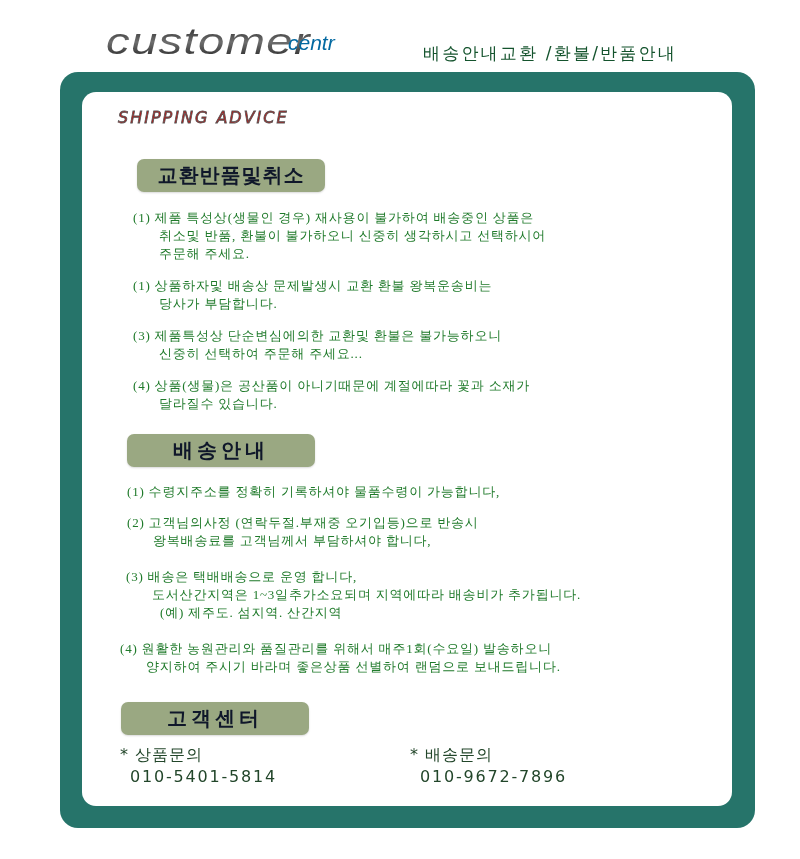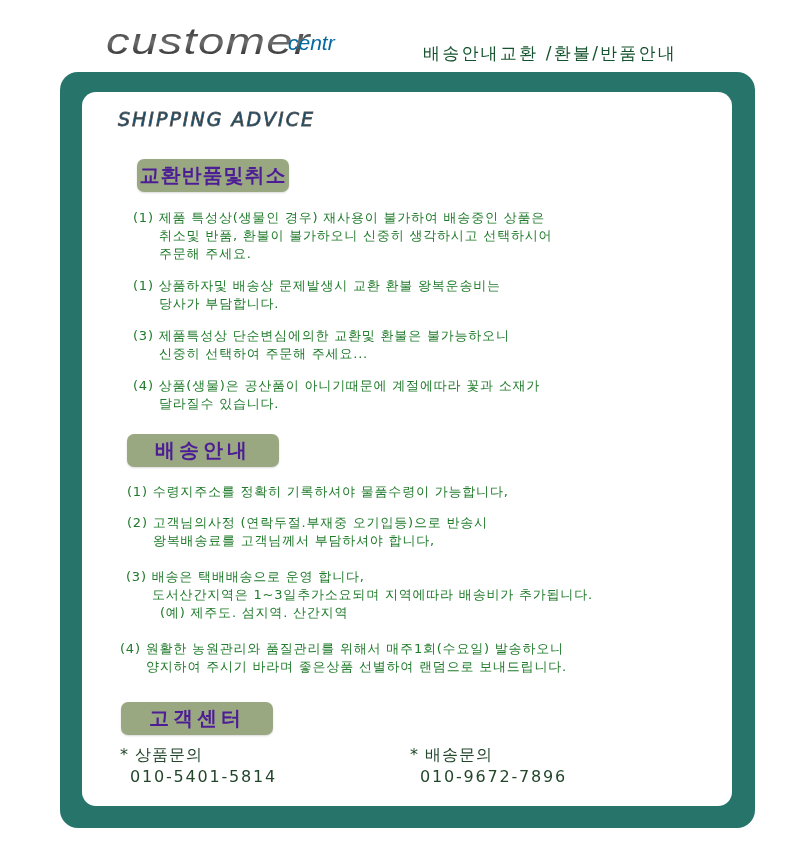--- a/index.html
+++ b/index.html
@@ -72,52 +72,52 @@
       height: 714px;
       background: #ffffff;
       border-radius: 14px;
     }
     .shipping-advice {
       position: absolute;
       left: 118px;
       top: 108px;
       font-family: "DejaVu Sans", sans-serif;
       font-style: italic;
-      font-size: 19px;
+      font-size: 16px;
       letter-spacing: 2px;
-      color: #0c4a6e;
+      color: #b91c1c;
       -webkit-text-stroke: 0.8px #555555;
       white-space: nowrap;
     }
     .badge {
       position: absolute;
-      width: 152px;
+      width: 188px;
       height: 33px;
       background: #9aa882;
       border-radius: 7px;
-      color: #4c1d95;
+      color: #0f172a;
       font-weight: bold;
       font-size: 20px;
       line-height: 33px;
       text-align: center;
       letter-spacing: 1px;
       box-shadow: 0 1px 2px rgba(0,0,0,0.15);
     }
     .badge.b1 { left: 137px; top: 159px; }
     .badge.b2 { left: 127px; top: 434px; letter-spacing: 4px; }
     .badge.b3 { left: 121px; top: 702px; letter-spacing: 4px; }
     .item {
       position: absolute;
       font-size: 13px;
       color: #1f7a2a;
       line-height: 18px;
       white-space: nowrap;
       letter-spacing: 0.8px;
     }
-    .item .line { display: block; }
+    .item .line { display: block; font-family: Liberation Serif, serif; }
     .item .indent { padding-left: 26px; }
     .item .indent2 { padding-left: 34px; }
     .contact {
       position: absolute;
       font-size: 16px;
       color: #22462a;
       line-height: 22px;
       white-space: nowrap;
       letter-spacing: 1px;
     }

